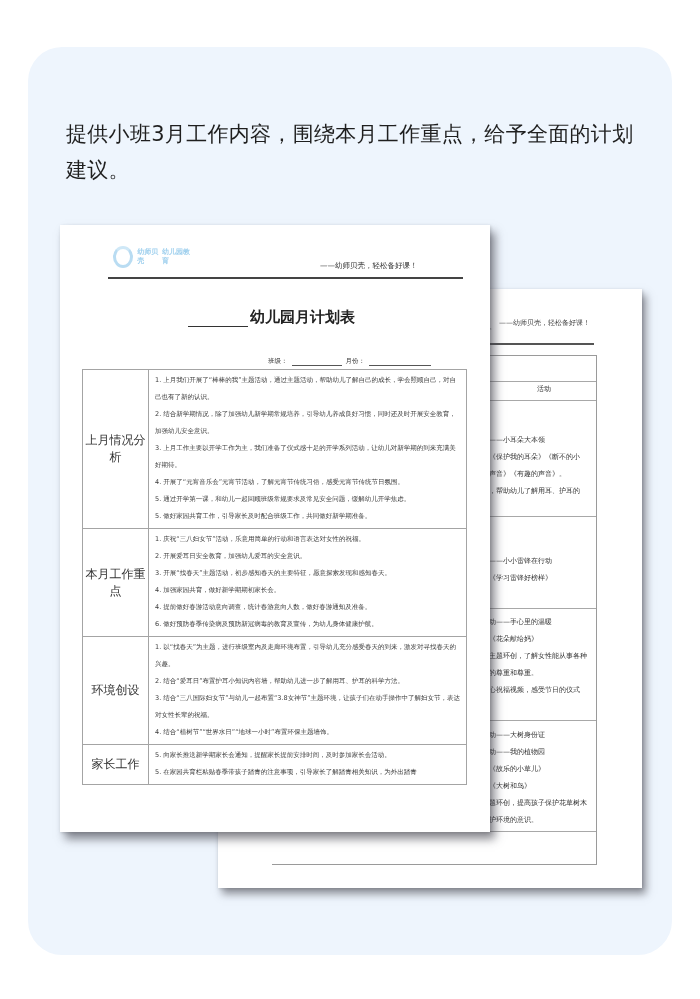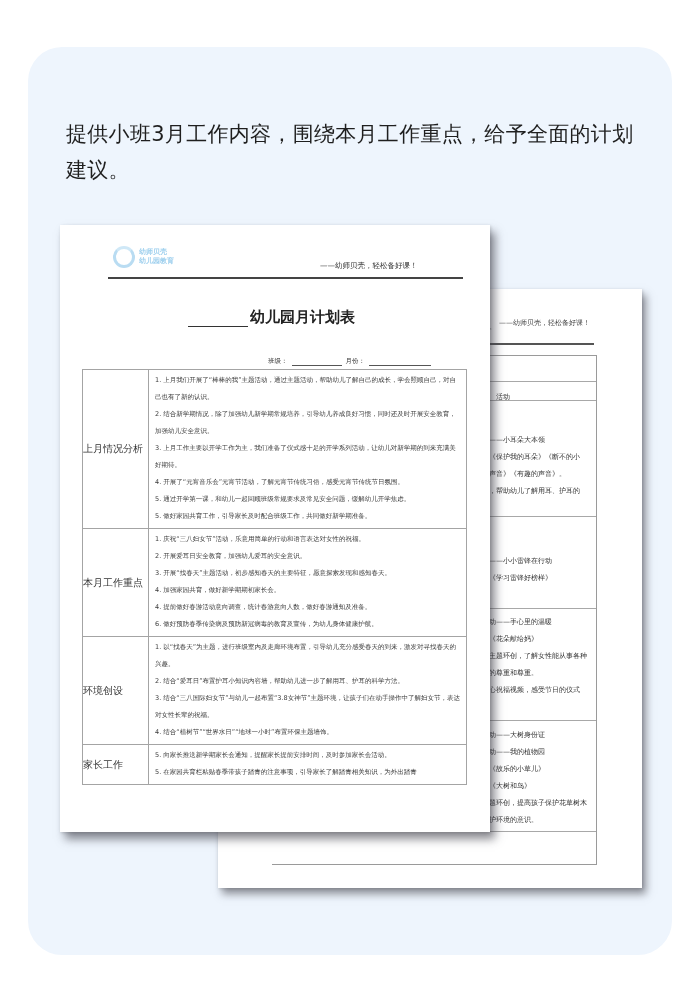--- a/index.html
+++ b/index.html
@@ -40,21 +40,21 @@
     box-shadow: 5px 7px 9px rgba(60,60,70,0.6), 1px 1px 3px rgba(0,0,0,0.15);
   }
   .logo {
     position: absolute; left: 113px; top: 244px; width: 80px; height: 26px;
     display: flex; align-items: center; gap: 4px;
   }
   .logo-mark {
     width: 22px; height: 22px; border-radius: 50%;
     border: 3px solid #b9dcf2; border-top-color: #cfe8f7;
   }
-  .logo-text { display: flex; flex-direction: column; font-size: 7px; line-height: 9px; color: #9fd0ee; font-weight: bold; }
+  .logo-text { display: flex; flex-direction: row; font-size: 7px; line-height: 9px; color: #9fd0ee; font-weight: bold; }
   .front-slogan {
     position: absolute; left: 320px; top: 261px; font-size: 7.5px; color: #333; white-space: nowrap;
   }
   .front-line { position: absolute; left: 108px; top: 277px; width: 355px; height: 1.5px; background: #444; }
   .doc-title {
     position: absolute; left: 188px; top: 308px; font-size: 15px; color: #222; font-weight: bold;
     display: flex; align-items: flex-end;
   }
   .doc-title .blank { display: inline-block; width: 60px; border-bottom: 1.5px solid #333; margin-right: 2px; height: 16px; }
   .meta-row {
@@ -62,21 +62,21 @@
   }
   .meta-row .blank { display: inline-block; width: 50px; border-bottom: 1px solid #555; }
   .meta-row .blank2 { display: inline-block; width: 62px; border-bottom: 1px solid #555; }
 
   .plan-table {
     position: absolute; left: 82px; top: 369px; width: 385px;
     border: 1px solid #9a9a9a; border-collapse: collapse;
   }
   .plan-table td { border: 1px solid #a4a4a4; vertical-align: middle; }
   .plan-table td.label {
-    width: 66px; text-align: left; font-size: 10px; color: #333;
+    width: 66px; text-align: center; font-size: 12px; color: #333;
   }
   .plan-table td.content { padding: 2px 5px 3px 6px; }
   .plan-table .item { font-size: 6.5px; line-height: 17px; color: #3a3a3a; }
 </style>
 </head>
 <body>
 
 <div class="card"></div>
 
 <div class="prompt">提供小班3月工作内容，围绕本月工作重点，给予全面的计划建议。</div>
@@ -87,21 +87,21 @@
 <div class="back-table">
   <div class="back-row" style="top:25px;"></div>
   <div class="back-row" style="top:44px;"></div>
   <div class="back-row" style="top:160px;"></div>
   <div class="back-row" style="top:252px;"></div>
   <div class="back-row" style="top:364px;"></div>
   <div class="back-row" style="top:475px;"></div>
 </div>
 <div id="back-lines">
     <div class="back-line-text" style="top: 322px; left: 468px;">好准备。</div>
-    <div class="back-line-text" style="top: 384px; left: 496px; margin-top: 8px;">活动</div>
+    <div class="back-line-text" style="top: 384px; left: 537px;">活动</div>
     <div class="back-line-text" style="top: 435px; left: 468px;">日活动——小耳朵大本领</div>
     <div class="back-line-text" style="top: 452px; left: 468px;">活动：《保护我的耳朵》《断不的小</div>
     <div class="back-line-text" style="top: 469px; left: 468px;">我们的声音》《有趣的声音》。</div>
     <div class="back-line-text" style="top: 486px; left: 468px;">日环创，帮助幼儿了解用耳、护耳的</div>
     <div class="back-line-text" style="top: 556px; left: 468px;">日活动——小小雷锋在行动</div>
     <div class="back-line-text" style="top: 573px; left: 468px;">活动：《学习雷锋好榜样》</div>
     <div class="back-line-text" style="top: 617px; left: 468px;">女节活动——手心里的温暖</div>
     <div class="back-line-text" style="top: 634px; left: 468px;">活动：《花朵献给妈》</div>
     <div class="back-line-text" style="top: 651px; left: 468px;">女神节主题环创，了解女性能从事各种</div>
     <div class="back-line-text" style="top: 668px; left: 468px;">对女性的尊重和尊重。</div>

